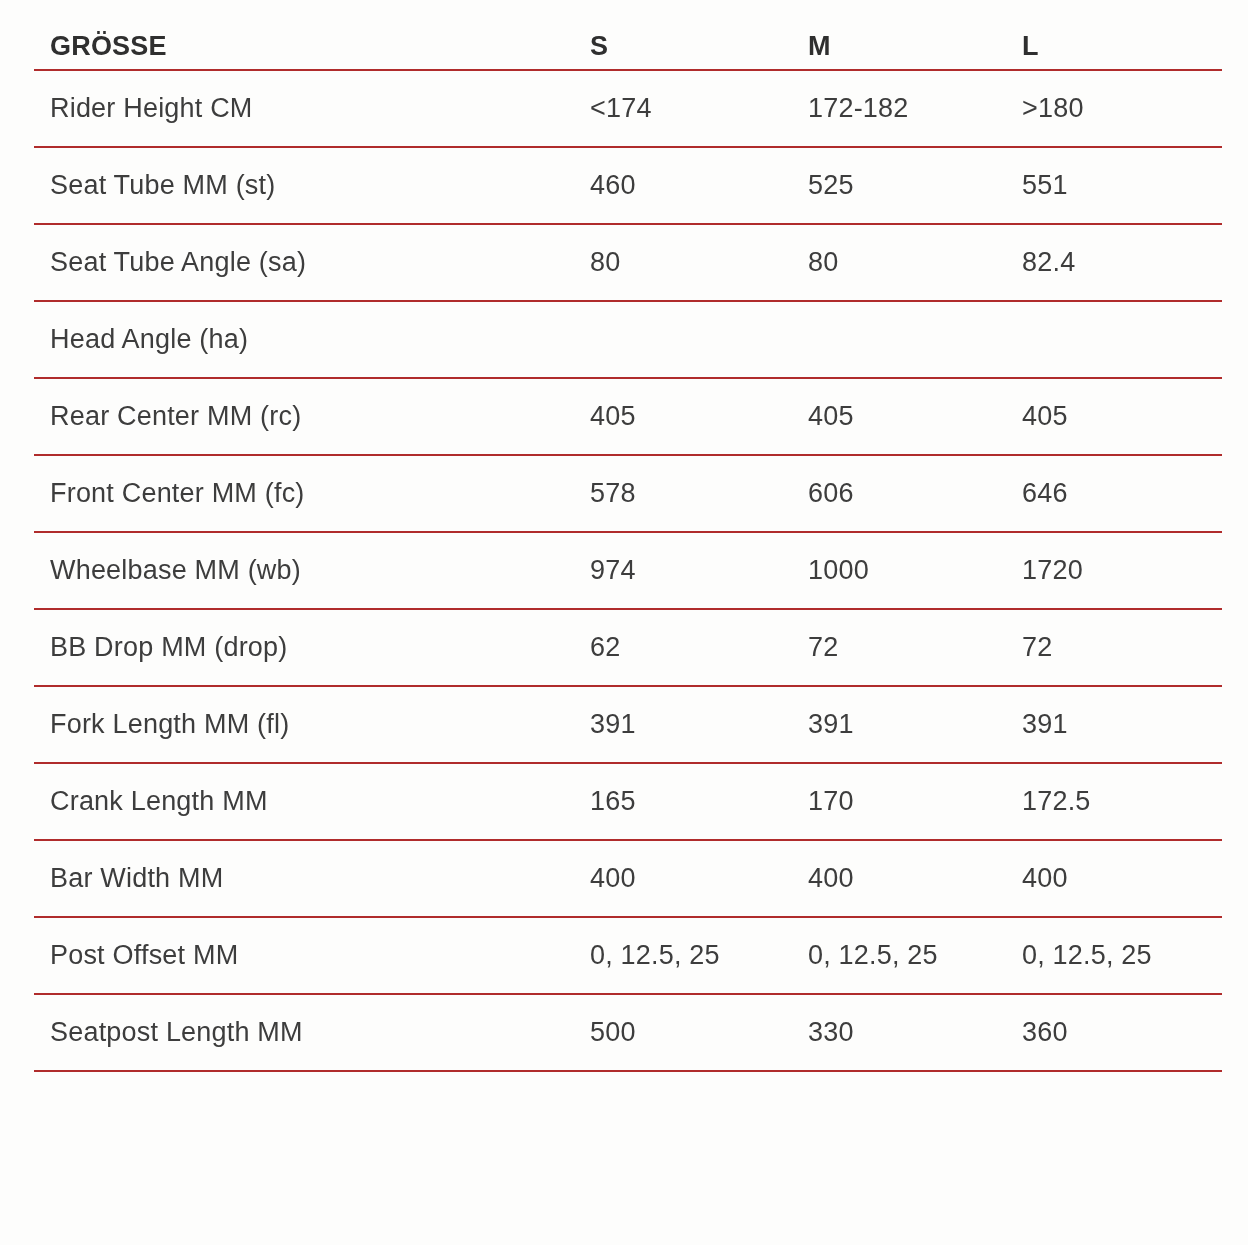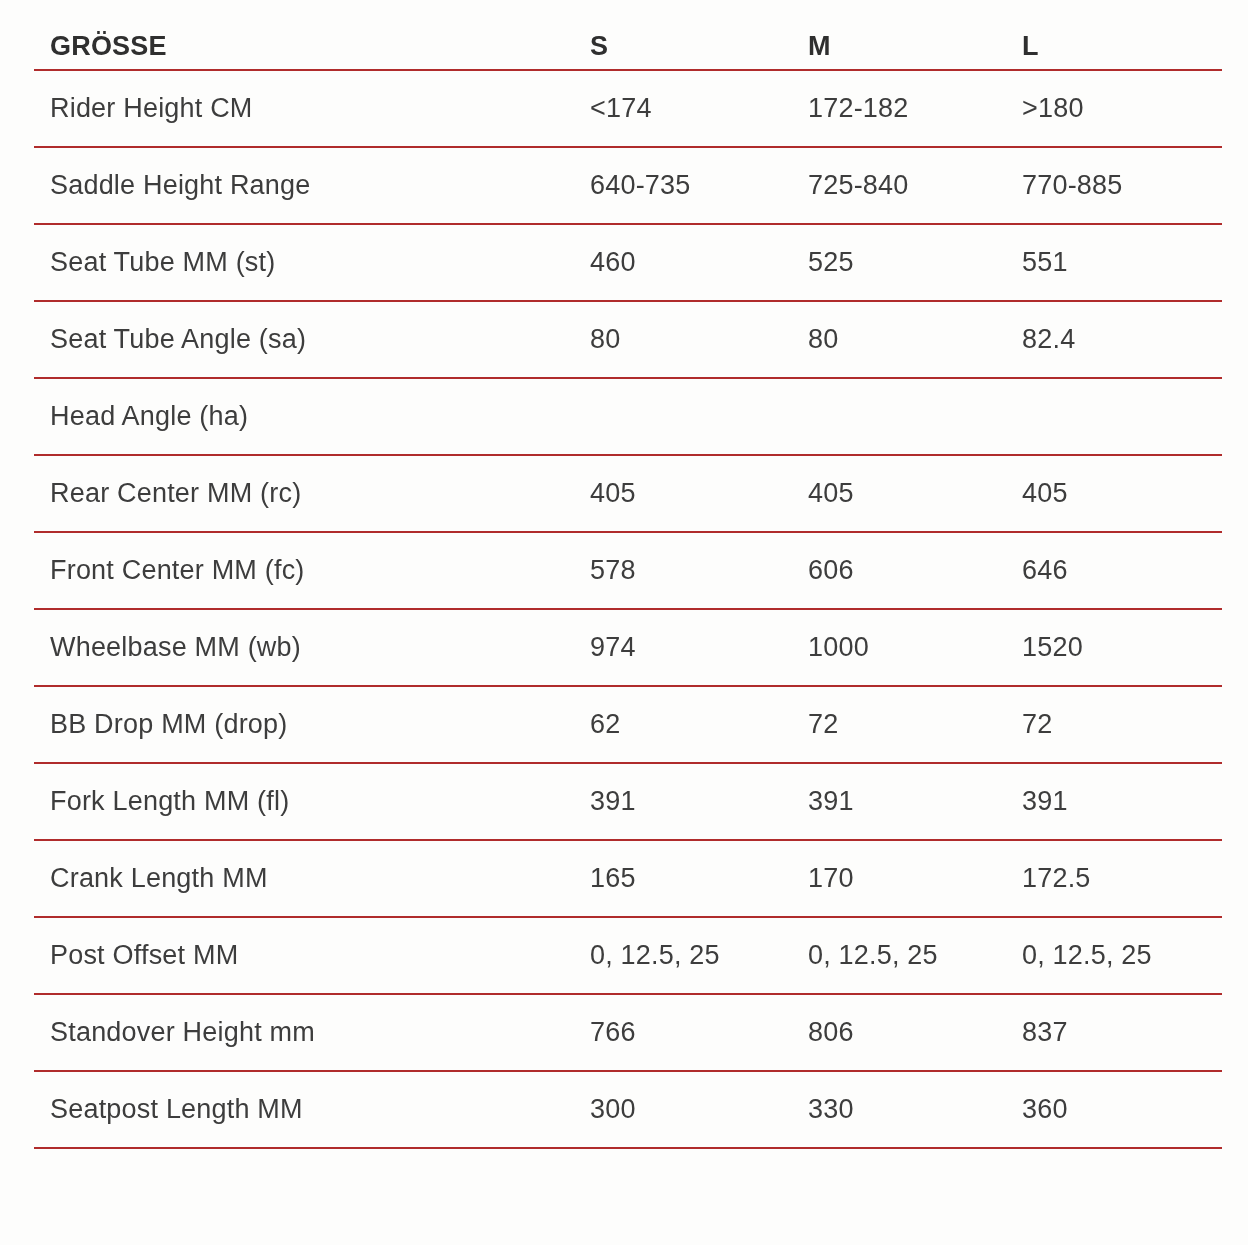--- a/index.html
+++ b/index.html
@@ -70,26 +70,20 @@
       </tr>
     </thead>
     <tbody>
   <tr>
     <td class="cell-label">Rider Height CM</td>
     <td class="cell-value">&lt;174</td>
     <td class="cell-value">172-182</td>
     <td class="cell-value">&gt;180</td>
   </tr>
 
-  <tr>
-    <td class="cell-label">Saddle Height Range</td>
-    <td class="cell-value">640-735</td>
-    <td class="cell-value">725-840</td>
-    <td class="cell-value">770-885</td>
-  </tr>
 
 
 
   <tr>
     <td class="cell-label">Seat Tube MM (st)</td>
     <td class="cell-value">460</td>
     <td class="cell-value">525</td>
     <td class="cell-value">551</td>
   </tr>
 
@@ -118,21 +112,21 @@
     <td class="cell-label">Front Center MM (fc)</td>
     <td class="cell-value">578</td>
     <td class="cell-value">606</td>
     <td class="cell-value">646</td>
   </tr>
 
   <tr>
     <td class="cell-label">Wheelbase MM (wb)</td>
     <td class="cell-value">974</td>
     <td class="cell-value">1000</td>
-    <td class="cell-value">1520</td>
+    <td class="cell-value">1720</td>
   </tr>
 
   <tr>
     <td class="cell-label">BB Drop MM (drop)</td>
     <td class="cell-value">62</td>
     <td class="cell-value">72</td>
     <td class="cell-value">72</td>
   </tr>
 
   <tr>
@@ -142,36 +136,36 @@
     <td class="cell-value">391</td>
   </tr>
 
   <tr>
     <td class="cell-label">Crank Length MM</td>
     <td class="cell-value">165</td>
     <td class="cell-value">170</td>
     <td class="cell-value">172.5</td>
   </tr>
 
+  <tr>
+    <td class="cell-label">Bar Width MM</td>
+    <td class="cell-value">400</td>
+    <td class="cell-value">400</td>
+    <td class="cell-value">400</td>
+  </tr>
 
   <tr>
     <td class="cell-label">Post Offset MM</td>
     <td class="cell-value">0, 12.5, 25</td>
     <td class="cell-value">0, 12.5, 25</td>
     <td class="cell-value">0, 12.5, 25</td>
   </tr>
 
-  <tr>
-    <td class="cell-label">Standover Height mm</td>
-    <td class="cell-value">766</td>
-    <td class="cell-value">806</td>
-    <td class="cell-value">837</td>
-  </tr>
 
   <tr>
     <td class="cell-label">Seatpost Length MM</td>
-    <td class="cell-value">300</td>
+    <td class="cell-value">500</td>
     <td class="cell-value">330</td>
     <td class="cell-value">360</td>
   </tr>
 </tbody>
   </table>
 </div>
 
 </body></html>

